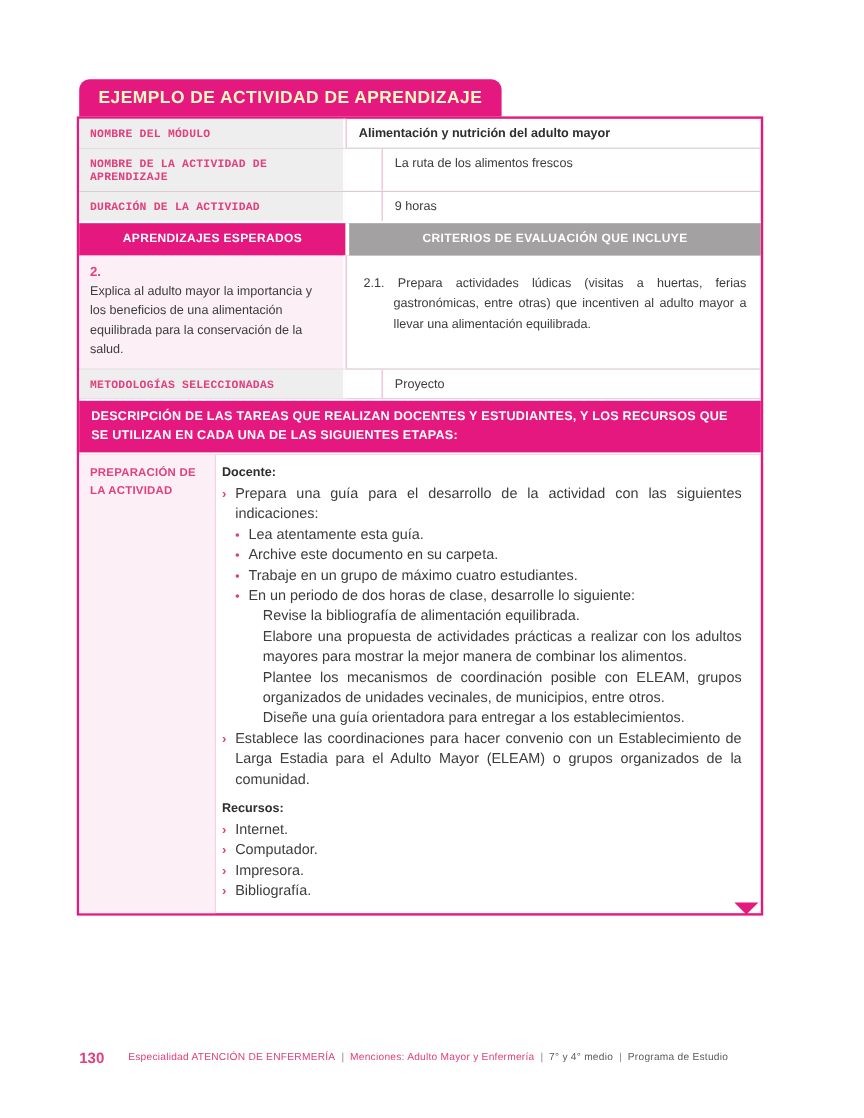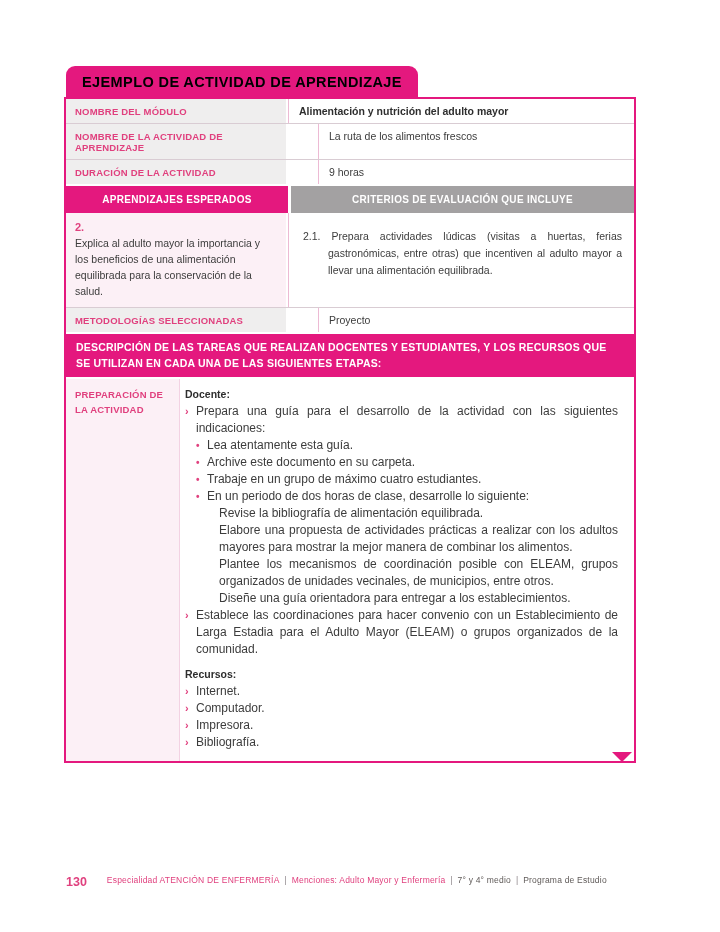--- a/index.html
+++ b/index.html
@@ -10,35 +10,36 @@
     color:var(--ink,#454545);
   }
   .page { position:absolute; inset:0; background:#fff; }
 
   .content { position:absolute; left:64px; top:66px; width:572px; }
 
   
   .badge {
     display:inline-block; margin-left:2px;
     background:var(--accent-pink,#e4187e);
-    color:#000000; font-weight:bold; font-size:14.5px; letter-spacing:.4px;
+    color:#fef9c3; font-weight:bold; font-size:14.5px; letter-spacing:.4px;
     padding:8px 16px 7px 16px; border-radius:9px 9px 0 0; min-width:290px;
   }
 
   
   .tbl { border:2px solid var(--accent-pink,#e4187e); background:#fff; }
   .row { display:flex; }
   .sep-top { border-top:1px solid #d9ccd3;gap:30px; }
   .lbl {
     width:222px; flex:0 0 222px;
     background:var(--gray-bg,#efeeee);
     color:var(--pink-text,#e0407e);
     font-size:9.5px; font-weight:600; letter-spacing:.2px;
     padding:7px 8px 6px 9px;
     border-right:2px solid #fff;
+    font-family:Liberation Mono, monospace;
   }
   .val {
     flex:1; font-size:10.5px; padding:6px 8px 5px 10px;
     border-left:1px solid #edbad4; color:#3c3c3c;
   }
   .val.bold { font-weight:bold; color:#2e2e2e; }
 
   
   .hdr-row { border-top:2px solid #fff; }
   .hdr-left {

